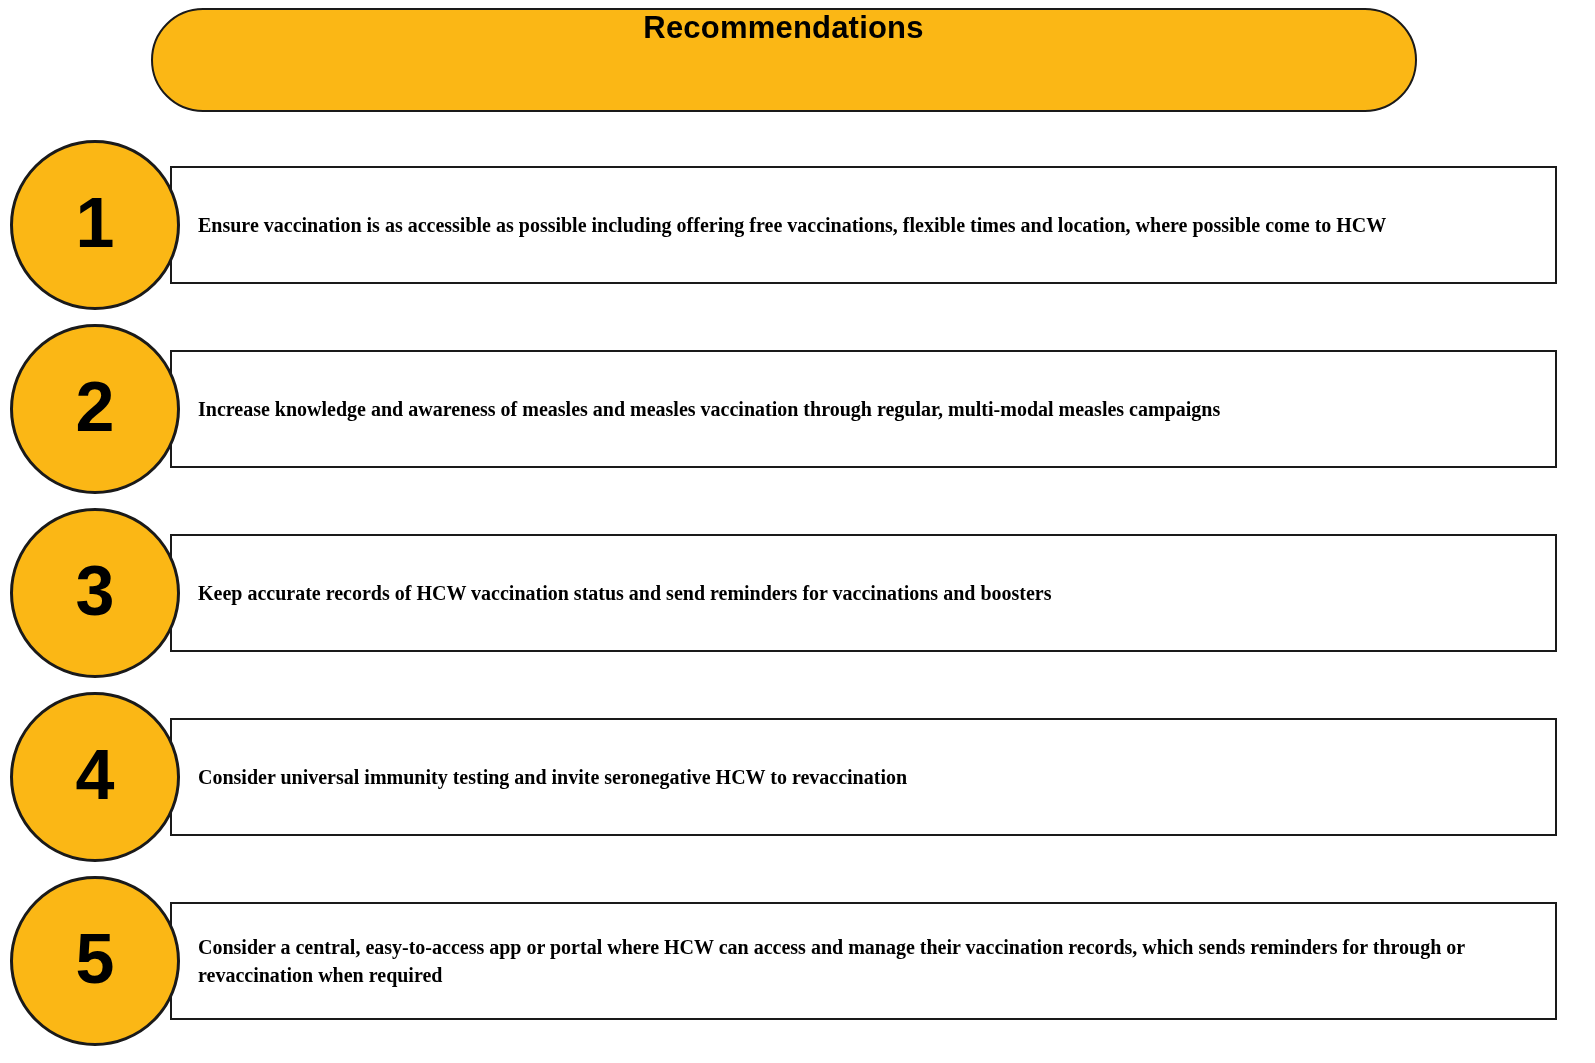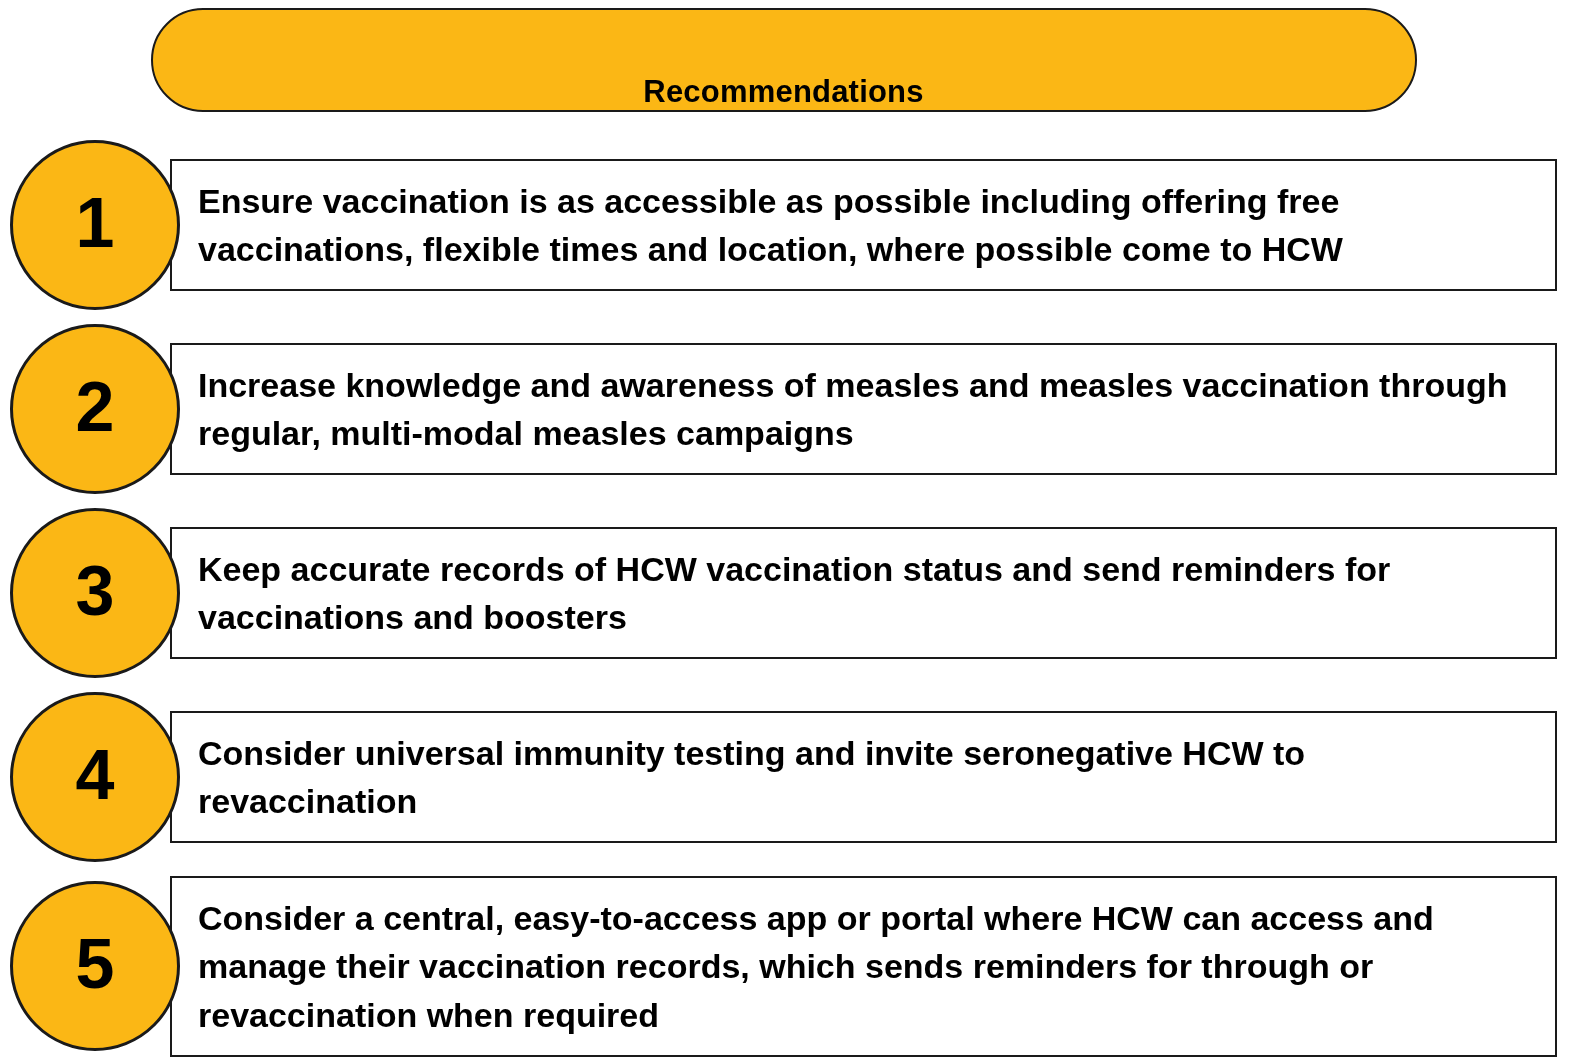--- a/index.html
+++ b/index.html
@@ -21,21 +21,21 @@
     padding: 8px 38px 20px 10px;
   }
   .header-pill {
     width: 1266px;
     height: 104px;
     margin: 0 auto 14px auto;
     background: var(--accent);
     border: 2px solid var(--border);
     border-radius: 60px;
     display: flex;
-    align-items: flex-end;
+    align-items: flex-start;
     justify-content: center;
   }
   .header-pill .title {
     font-size: 31px;
     font-weight: 700;
     letter-spacing: 0.2px;
   }
   .rows {
     display: flex;
     flex-direction: column;
@@ -70,23 +70,24 @@
     background: var(--box-bg);
     border: 2px solid var(--border);
     min-height: 118px;
     display: flex;
     align-items: center;
     padding: 16px 26px 16px 26px;
     position: relative;
     z-index: 1;
   }
   .rec-box .rec-text {
-    font-size: 34px;
+    font-size: 20px;
     font-weight: 700;
     line-height: 1.42;
+    font-family: Liberation Serif, serif;
   }
 </style>
 </head>
 <body>
 
 <div class="page">
 
   <div class="header-pill">
     <div class="title">Recommendations</div>
   </div>

